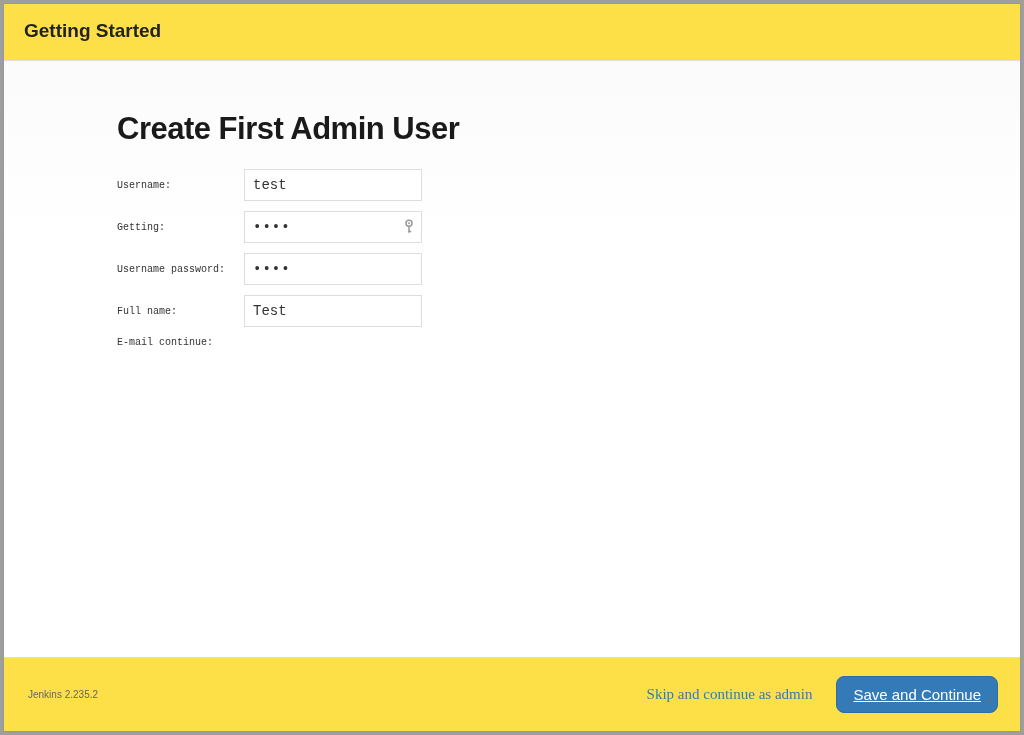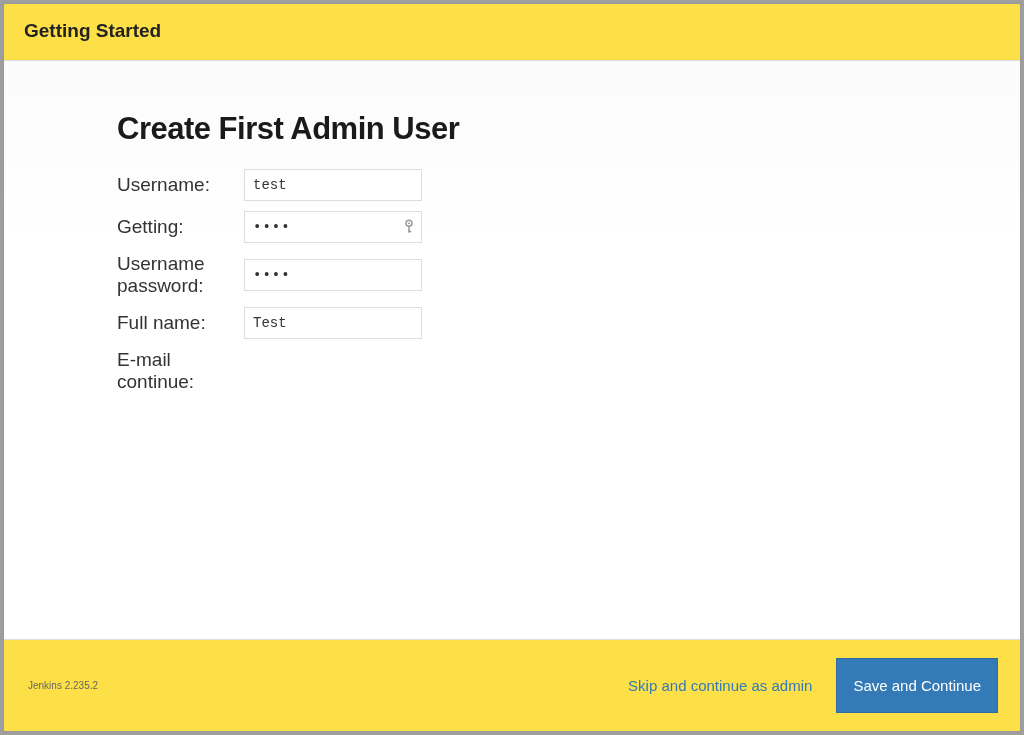--- a/index.html
+++ b/index.html
@@ -49,23 +49,24 @@
       margin-bottom: 22px;
       letter-spacing: -0.5px;
     }
     .form-row {
       display: flex;
       align-items: center;
       margin-bottom: 10px;
     }
     .form-label {
       width: 127px;
-      font-size: 19px;
+      font-size: 10px;
       color: #333;
       padding-right: 4px;
+      font-family: Liberation Mono, monospace;
     }
     .form-input-wrap {
       position: relative;
       width: 178px;
     }
     .form-input {
       width: 178px;
       height: 29px;
       padding: 15px 8px;
       font-size: 14px;
@@ -104,32 +105,33 @@
       display: flex;
       align-items: center;
       gap: 20px;
     }
     .link-btn {
       background: none;
       border: none;
       color: #337ab7;
       font-size: 15px;
       cursor: pointer;
-      font-family: Liberation Sans, sans-serif;
+      font-family: Liberation Serif, serif;
       padding: 8px 4px;
     }
     .primary-btn {
       background: #337ab7;
       border: 1px solid #2e6da4;
       color: #fff;
       font-size: 15px;
-      padding: 18px 16px;
-      border-radius: 0;
+      padding: 9px 16px;
+      border-radius: 8px;
       cursor: pointer;
       font-family: inherit;
+      text-decoration: underline;
     }
   </style>
 </head>
 <body>
 
 <div class="window">
 
   <div class="header">
     <div class="header-title">Getting Started</div>
   </div>

